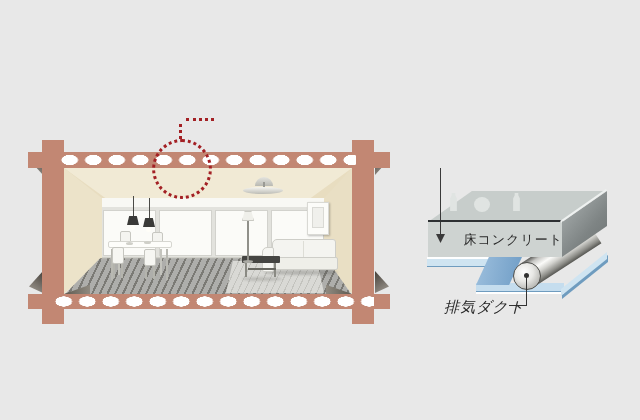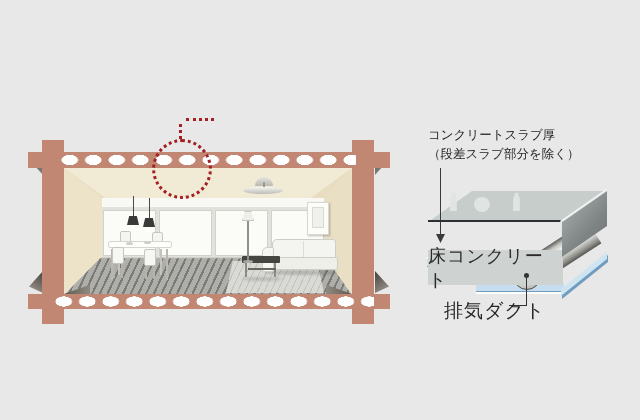--- a/index.html
+++ b/index.html
@@ -87,40 +87,40 @@
   
   #slab-label{left:428px;top:126px;font-size:12.5px;line-height:18.5px;color:#262626;z-index:6;white-space:nowrap;}
   #slab-leader{left:440px;top:168px;width:1px;height:68px;background:#3a3a3a;z-index:6;}
   #slab-arrow{left:436px;top:234px;width:9px;height:9px;clip-path:polygon(50% 100%,0 0,100% 0);background:#3a3a3a;z-index:6;}
   #slab-top{left:428px;top:191px;width:178px;height:31px;clip-path:polygon(0 100%,24.7% 0,100% 0,75.3% 100%);background:var(--slab-top-gray,#c7cdcb);z-index:5;}
   .bottle{width:13px;height:18px;clip-path:polygon(36% 0,64% 0,64% 12%,76% 30%,76% 100%,24% 100%,24% 30%,36% 12%);background:#e0e4e2;z-index:6;}
   #bottle1{left:447px;top:193px;} #bottle2{left:510px;top:193px;}
   #bottle-circle{left:474px;top:197px;width:16px;height:15px;border-radius:50%;background:#e0e4e2;z-index:6;}
   #slab-edge{left:428px;top:220px;width:135px;height:2px;background:#2d3032;z-index:6;}
   #slab-front{left:428px;top:222px;width:135px;height:35px;background:var(--slab-front-gray,#ced3d1);z-index:5;
-    display:flex;align-items:center;justify-content:center;font-size:18px;letter-spacing:1px;color:#2a2a2a;margin-top:28px;}
+    display:flex;align-items:center;justify-content:flex-end;font-size:13px;letter-spacing:1px;color:#2a2a2a;}
   #slab-right{left:562px;top:191px;width:45px;height:66px;clip-path:polygon(0 47%,100% 0,100% 53%,0 100%);
     background:linear-gradient(130deg,#b0b6b6 0%,#7e8484 60%,#6c7272 100%);z-index:5;}
   #slab-right-hl{left:560px;top:221px;width:56px;height:2px;background:#eef1f0;transform:rotate(-35deg);transform-origin:0 0;z-index:6;}
   
   #plate-left{left:427px;top:257px;width:62px;height:10px;background:var(--plate-blue,#cfe4f1);border-top:2px solid #fff;border-bottom:1px solid #6f9cbf;z-index:3;}
   #step-face{left:476px;top:257px;width:46px;height:28px;clip-path:polygon(28% 0,100% 0,72% 100%,0 100%);background:linear-gradient(100deg,#9dbfdd,var(--step-blue,#6f9dc6));z-index:3;}
   #channel{left:476px;top:283px;width:88px;height:9px;background:#c5ddee;border-bottom:1px solid #6f9cbf;box-shadow:0 2px 0 #fff;z-index:2;}
   .bandclip{width:46px;height:44px;clip-path:polygon(0 84%,100% 0,100% 16%,0 100%);}
   #band-right-white{left:559px;top:249px;background:#fff;z-index:2;}
   #band-right-dark{left:562px;top:255px;background:#6f9cbf;z-index:2;}
   #band-right{left:561px;top:252px;background:var(--plate-blue,#cfe4f1);z-index:3;}
   #duct-body{left:527px;top:262px;width:80px;height:27px;transform:rotate(-33deg);transform-origin:0 50%;z-index:4;
     background:linear-gradient(180deg,#5d5d5a 0%,#c6c6c3 18%,#fbfbf9 42%,#d2d2ce 62%,#8e8e89 85%,#565652 100%);}
   #duct-cap{left:513px;top:262px;width:28px;height:28px;border-radius:50%;border:1px solid #4f4f4b;z-index:4;
     background:radial-gradient(circle at 38% 35%,#ffffff 0%,#e8e8e5 40%,#b9b9b5 75%,#8d8d88 100%);}
   #duct-dot{left:524px;top:273px;width:5px;height:5px;border-radius:50%;background:#333;z-index:6;}
   #duct-leader-v{left:526px;top:277px;width:1px;height:29px;background:#333;z-index:6;}
   #duct-leader-h{left:509px;top:305px;width:18px;height:1px;background:#333;z-index:6;}
-  #duct-label{left:444px;top:298px;font-size:19px;letter-spacing:1px;color:#262626;z-index:6;white-space:nowrap;}
+  #duct-label{left:444px;top:298px;font-size:15px;letter-spacing:1px;color:#262626;z-index:6;white-space:nowrap;font-style:italic;}
 </style>
 </head>
 <body>
 
 <div class="canvas">
 
   <div class="abs" id="interior"></div>
   <div class="abs" id="ceiling"></div>
   <div class="abs" id="ceil-l"></div>
   <div class="abs" id="ceil-r"></div>
@@ -188,24 +188,20 @@
       <div class="holes"></div>
     </div>
   <div class="abs beam" id="beam-bottom">
       <div class="holes"></div>
     </div>
 
   <div class="abs" id="void-circle"></div>
   <div class="abs" id="leader-dot-v"></div>
   <div class="abs" id="leader-dot-h"></div>
 
-  <div class="abs" id="slab-label">
-    <span style="display:block">コンクリートスラブ厚</span>
-    <span style="display:block">（段差スラブ部分を除く）</span>
-  </div>
   <div class="abs" id="slab-leader"></div>
   <div class="abs" id="slab-arrow"></div>
 
   <div class="abs" id="band-right-white"></div>
   <div class="abs bandclip" id="band-right-dark"></div>
   <div class="abs bandclip" id="band-right"></div>
   <div class="abs" id="channel"></div>
   <div class="abs" id="plate-left"></div>
   <div class="abs" id="step-face"></div>
 

